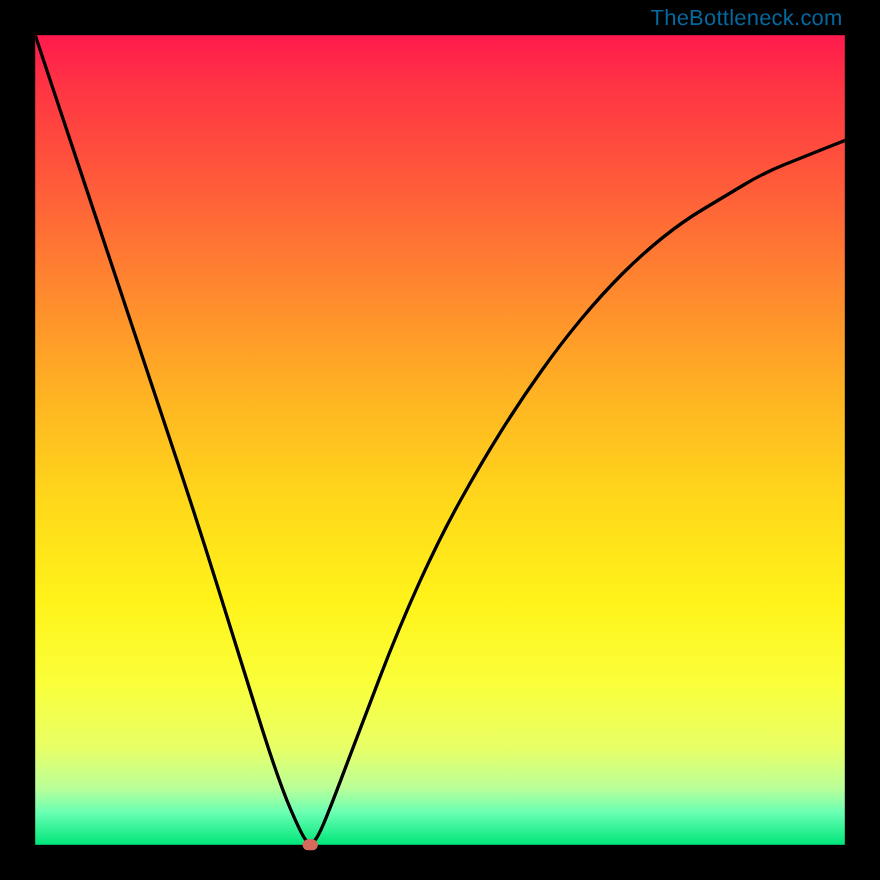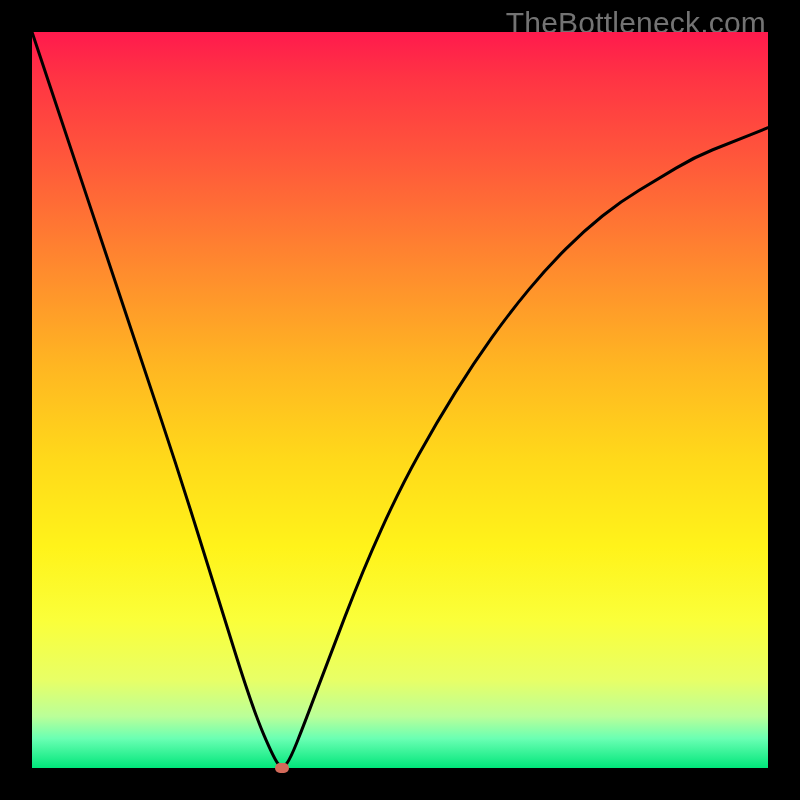--- a/index.html
+++ b/index.html
@@ -27,22 +27,22 @@
       #e8ff66 88%,
       #baff99 93%,
       #6affb3 96%,
       #00e67a 100%
     );
   }
   .watermark {
     position: absolute;
     right: 34px;
     top: 6px;
-    color: #737373;
-    font-size: 30px;
+    color: #0369a1;
+    font-size: 20px;
     font-weight: 500;
     letter-spacing: 0.2px;
   }
   svg.curve {
     position: absolute;
     left: 0; top: 0;
     width: 736px; height: 736px;
   }
   .marker {
     position: absolute;

